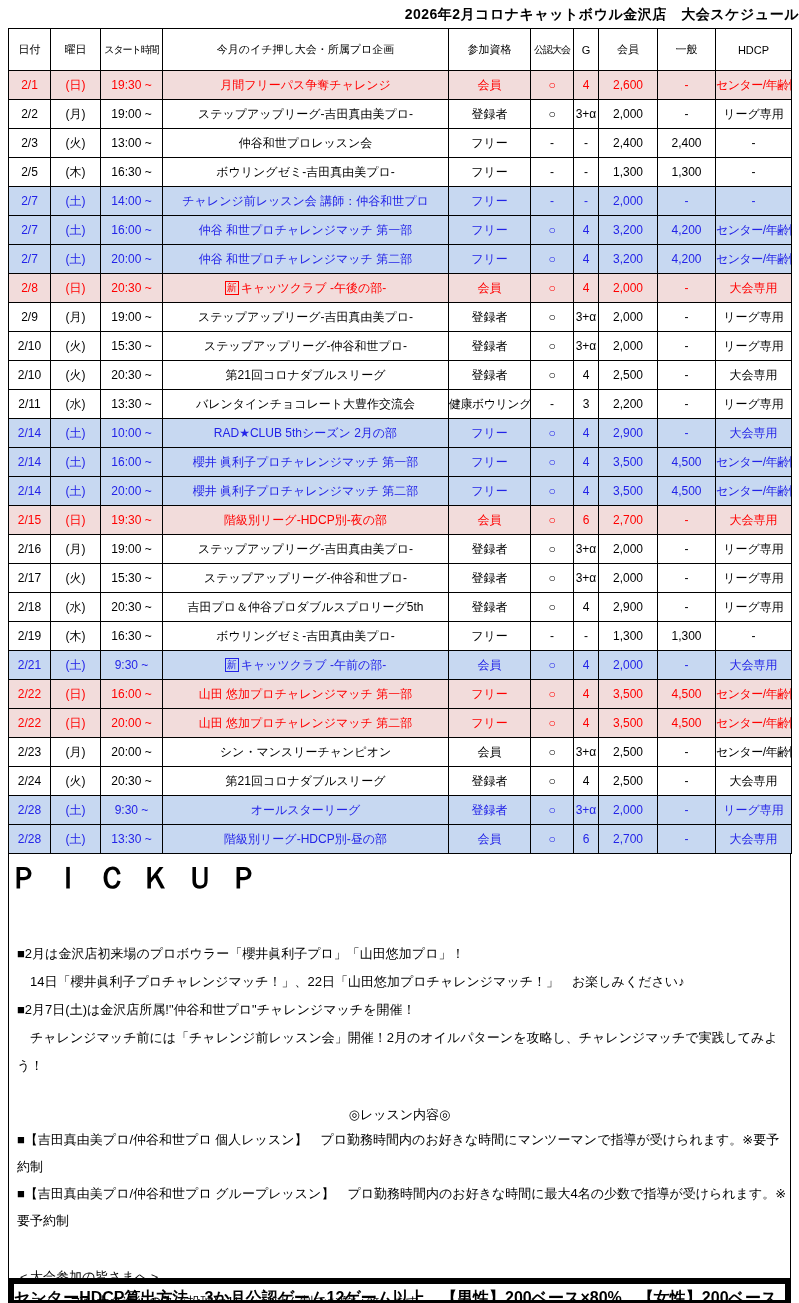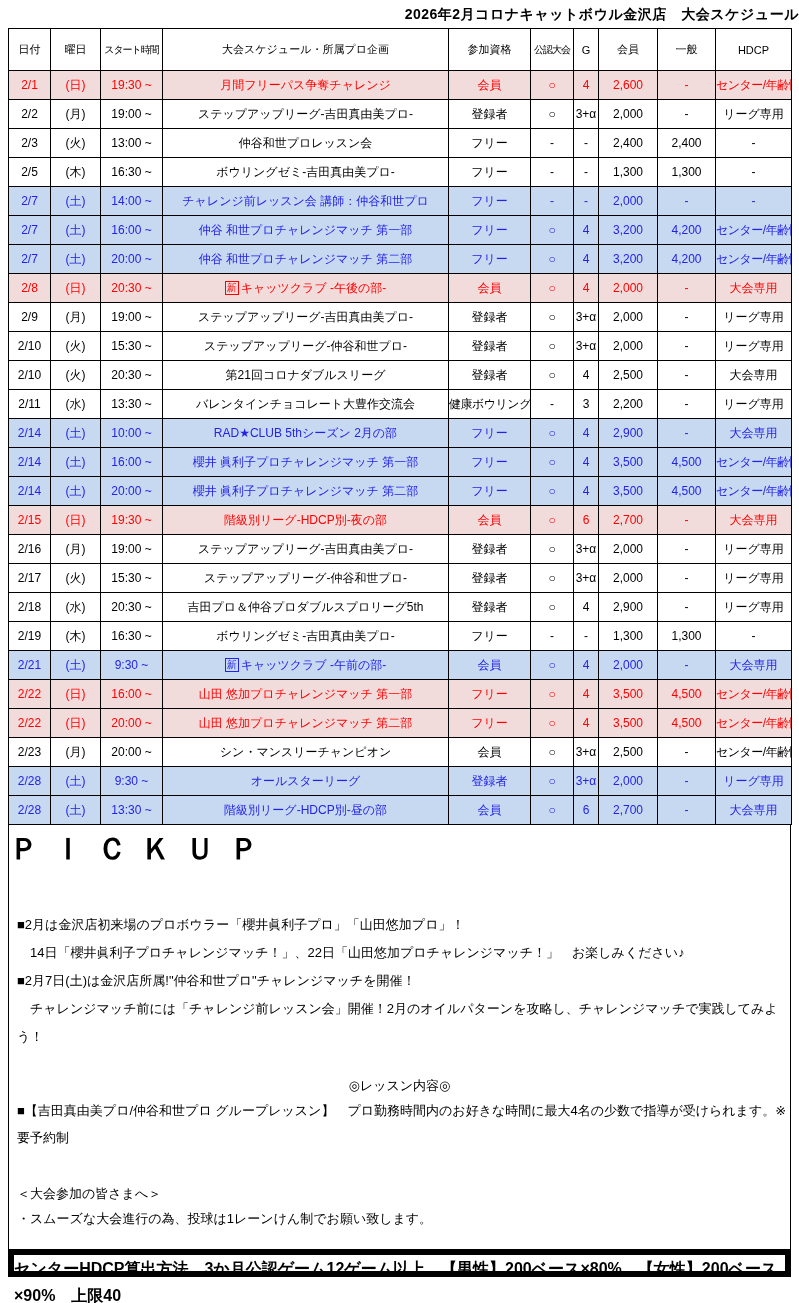--- a/index.html
+++ b/index.html
@@ -75,21 +75,21 @@
     <col style="width:25px">
       <col style="width:59px">
       <col style="width:58px">
     <col style="width:76px">
   </colgroup>
   <thead>
     <tr>
         <th>日付</th>
         <th>曜日</th>
         <th class="condensed">スタート時間</th>
-        <th>大会スケジュール・所属プロ企画</th>
+        <th>今月のイチ押し大会・所属プロ企画</th>
         <th>参加資格</th>
         <th class="condensed">公認大会</th>
         <th>G</th>
         <th>会員</th>
         <th>一般</th>
         <th>HDCP</th>
       </tr>
   </thead>
   <tbody>
       <tr class="r-red">
@@ -372,20 +372,32 @@
         <td class="c-date">2/23</td>
         <td class="c-day">(月)</td>
         <td class="c-time">20:00 ~</td>
         <td class="c-event">シン・マンスリーチャンピオン</td>
         <td class="c-qual">会員</td>
         <td class="c-official">○</td>
         <td class="c-g">3+α</td>
         <td class="c-member">2,500</td>
         <td class="c-general">-</td>
         <td class="c-hdcp xs">センター/年齢性別</td>
+      </tr>
+      <tr class="r-white">
+        <td class="c-date">2/24</td>
+        <td class="c-day">(火)</td>
+        <td class="c-time">20:30 ~</td>
+        <td class="c-event">第21回コロナダブルスリーグ</td>
+        <td class="c-qual">登録者</td>
+        <td class="c-official">○</td>
+        <td class="c-g">4</td>
+        <td class="c-member">2,500</td>
+        <td class="c-general">-</td>
+        <td class="c-hdcp">大会専用</td>
       </tr>
       <tr class="r-blue">
         <td class="c-date">2/28</td>
         <td class="c-day">(土)</td>
         <td class="c-time">9:30 ~</td>
         <td class="c-event">オールスターリーグ</td>
         <td class="c-qual">登録者</td>
         <td class="c-official">○</td>
         <td class="c-g">3+α</td>
         <td class="c-member">2,000</td>
@@ -410,20 +422,21 @@
 <div class="bottom-box">
   <div class="pickup-title">ＰＩＣＫＵＰ</div>
   <div class="pickup-lines">
       <div class="txt-line">■2月は金沢店初来場のプロボウラー「櫻井眞利子プロ」「山田悠加プロ」！</div>
       <div class="txt-line">　14日「櫻井眞利子プロチャレンジマッチ！」、22日「山田悠加プロチャレンジマッチ！」　お楽しみください♪</div>
       <div class="txt-line">■2月7日(土)は金沢店所属!"仲谷和世プロ"チャレンジマッチを開催！</div>
       <div class="txt-line">　チャレンジマッチ前には「チャレンジ前レッスン会」開催！2月のオイルパターンを攻略し、チャレンジマッチで実践してみよう！</div>
     </div>
   <div class="lesson-heading">◎レッスン内容◎</div>
   <div class="lesson-lines">
+      <div class="txt-line">■【吉田真由美プロ/仲谷和世プロ 個人レッスン】　プロ勤務時間内のお好きな時間にマンツーマンで指導が受けられます。※要予約制</div>
       <div class="txt-line">■【吉田真由美プロ/仲谷和世プロ グループレッスン】　プロ勤務時間内のお好きな時間に最大4名の少数で指導が受けられます。※要予約制</div>
     </div>
   <div class="notice-heading">＜大会参加の皆さまへ＞</div>
   <div class="notice-lines">
       <div class="txt-line">・スムーズな大会進行の為、投球は1レーンけん制でお願い致します。</div>
     </div>
 </div>
 
 <div class="footer-bar">センターHDCP算出方法　3か月公認ゲーム12ゲーム以上　【男性】200ベース×80%　【女性】200ベース×90%　上限40</div>
 

